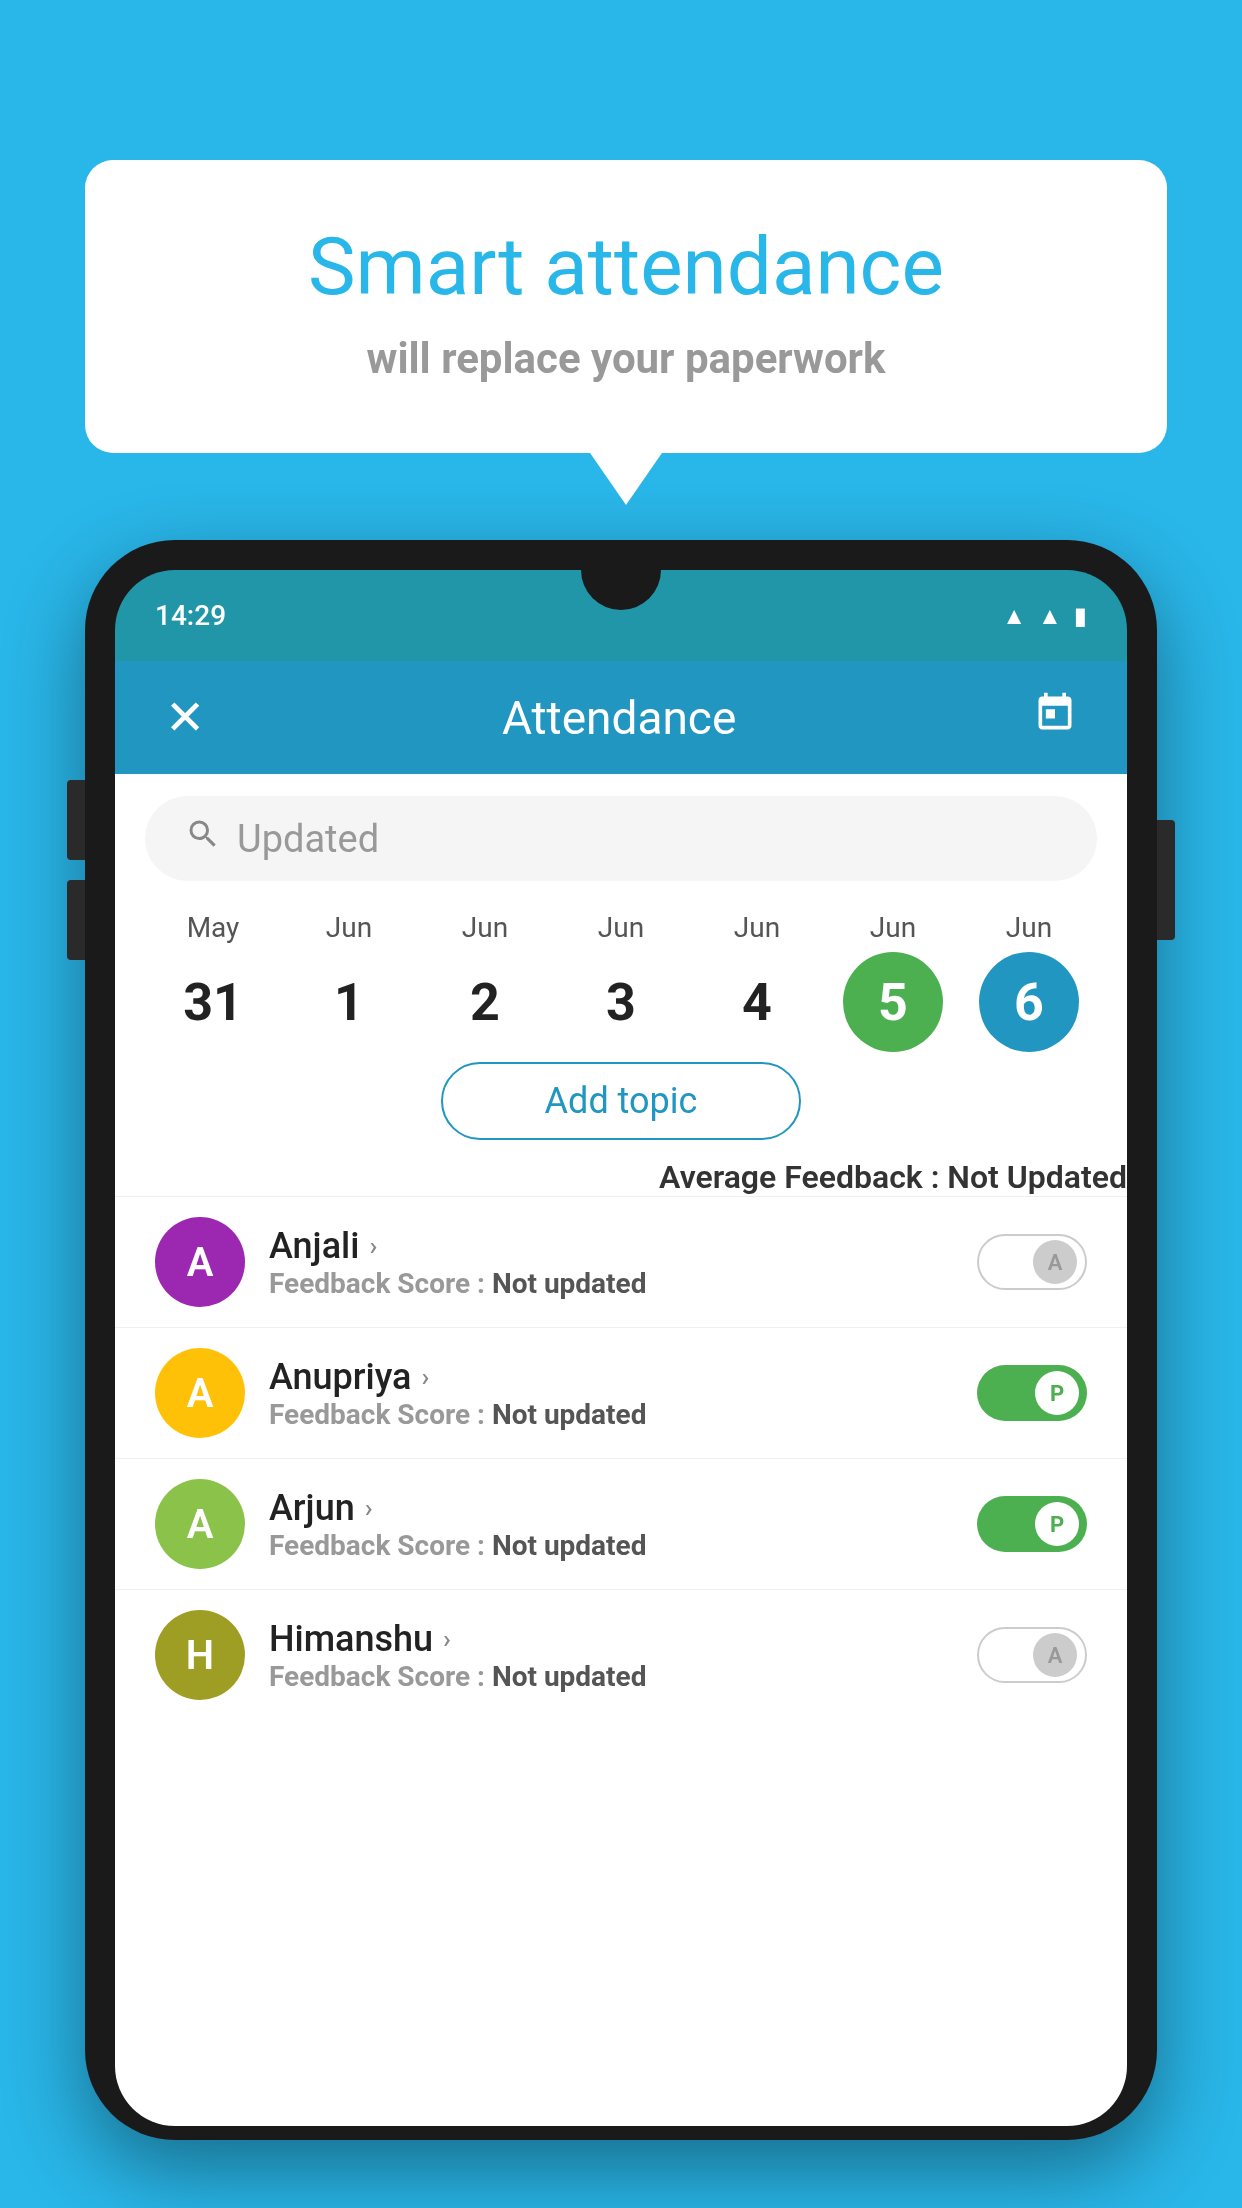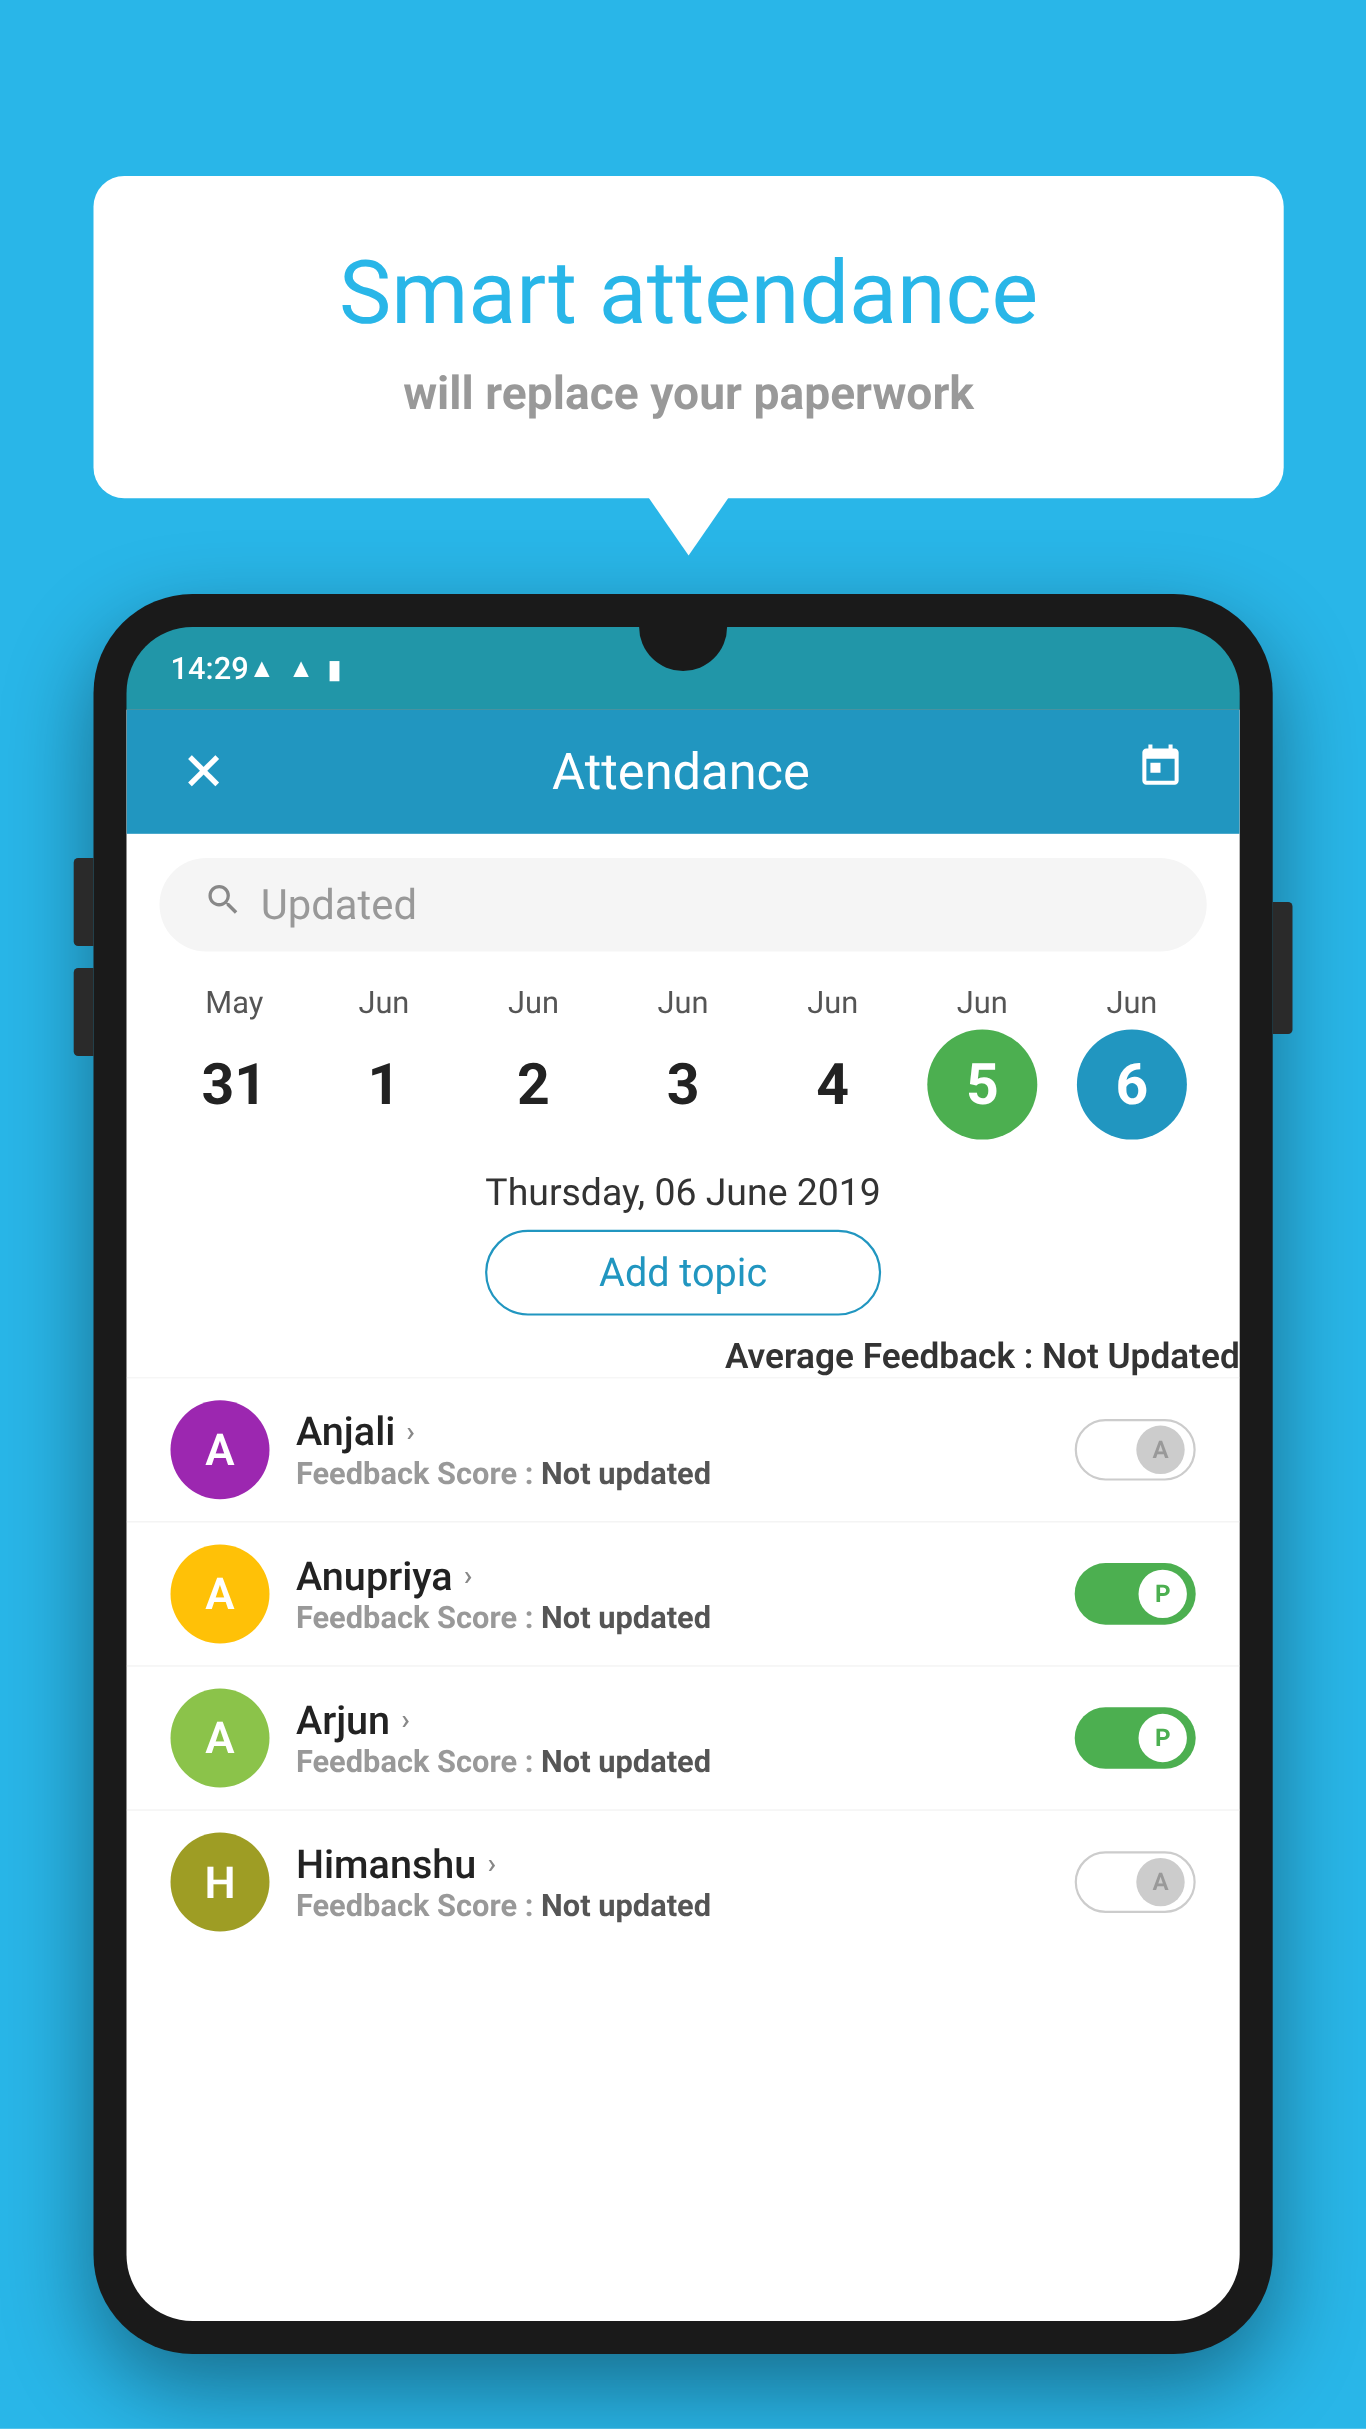--- a/index.html
+++ b/index.html
@@ -64,24 +64,24 @@
       border-radius: 90px;
       padding: 30px;
       position: relative;
       box-shadow: 0 30px 80px rgba(0,0,0,0.4);
     }
 
     
     .notch-bar {
       background: #2196A8;
       border-radius: 60px 60px 0 0;
-      height: 75px;
-      display: flex;
-      align-items: center;
-      justify-content: flex-start;
+      height: 91px;
+      display: flex;
+      align-items: center;
+      justify-content: space-between;
       padding: 12px 40px;
       position: relative;
     }
     .notch-cutout {
       position: absolute;
       top: 0;
       left: 50%;
       transform: translateX(-50%);
       width: 80px;
       height: 40px;
@@ -432,21 +432,20 @@
         <div class="cal-day">
           <span class="cal-month">Jun</span>
           <span class="cal-num today">5</span>
         </div>
         <div class="cal-day">
           <span class="cal-month">Jun</span>
           <span class="cal-num selected">6</span>
         </div>
       </div>
 
-      <div class="date-label">Thursday, 06 June 2019</div>
 
       <div class="add-topic-btn">Add topic</div>
 
       <div class="avg-feedback">
         <span>Average Feedback :</span>
         <span>Not Updated</span>
       </div>
 
       <div class="student-list">
 

